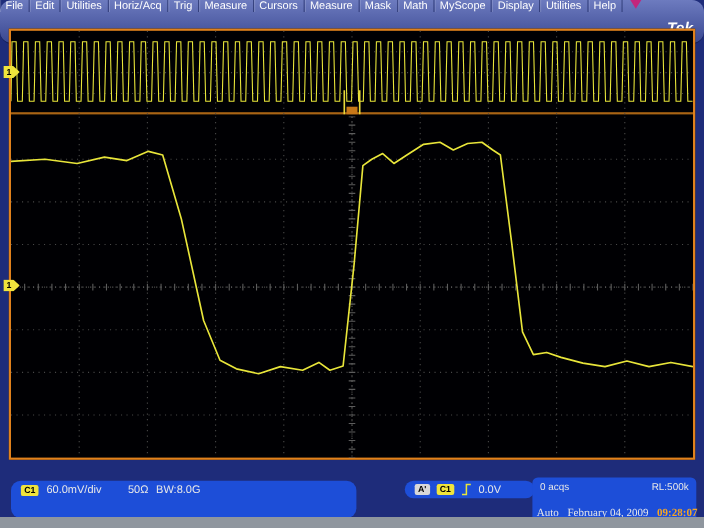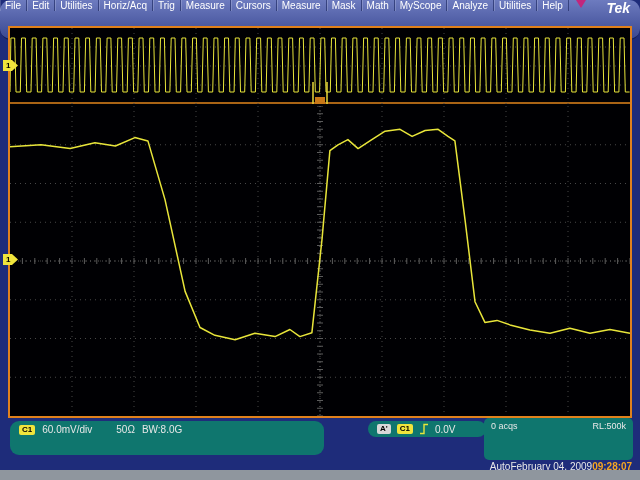--- a/index.html
+++ b/index.html
@@ -23,21 +23,21 @@
     display:flex; align-items:center;
     padding:0 5px; font-size:10px; color:#ffffff;
     border-right:1px solid rgba(15,25,80,.55);
     box-shadow:inset 1px 0 rgba(255,255,255,.18);
     white-space:nowrap; cursor:default;
   }
   .menu-app { display:flex; align-items:center; padding:0 7px; }
   .tri { width:0; height:0; border-left:5px solid transparent; border-right:5px solid transparent; border-top:8px solid #c2267c; }
   .logo {
     margin-left:auto; display:flex; align-items:center;
-    padding:0 10px; color:#ffffff; font-weight:bold; font-style:italic; font-size:14px;
+    padding:17px 10px; color:#ffffff; font-weight:bold; font-style:italic; font-size:14px;
   }
 
   
   .display {
     position:absolute; left:8px; top:26px; width:624px; height:392px;
     border:2px solid #e0811c; background:#000003;
   }
   .overview { position:absolute; left:0; top:0; width:620px; height:76px; border-bottom:2px solid #a96415; }
   .main-grat { position:absolute; left:0; top:78px; width:620px; height:310px; }
   svg { display:block; }
@@ -46,21 +46,21 @@
     position:absolute; width:15px; height:11px;
     background:#f0e43c; color:#000;
     font-size:8px; font-weight:bold; line-height:11px; padding-left:3px;
     clip-path:polygon(0 0,60% 0,100% 50%,60% 100%,0 100%);
     z-index:6;
   }
   .marker-overview { left:3px; top:60px; }
   .marker-main { left:3px; top:254px; }
 
   
-  .readout { position:absolute; background:#0f766e; color:#e8e8e8; }
+  .readout { position:absolute; background:#1d4ed8; color:#e8e8e8;margin-top:16px; }
   .box-ch {
     left:10px; top:421px; width:314px; height:34px; border-radius:9px;
     padding:3px 9px; display:flex; flex-direction:column; justify-content:space-between;
   }
   .r-row { display:flex; align-items:center; gap:7px; font-size:10px; white-space:nowrap; }
   .badge {
     background:#f0e43c; color:#000; font-size:8px; font-weight:bold;
     padding:0 3px; border-radius:2px; line-height:10px;
   }
   .badge-gray { background:#d8d8d8; color:#000; font-size:8px; font-weight:bold; padding:0 3px; border-radius:2px; line-height:10px; }
@@ -74,42 +74,42 @@
 
   .box-horiz {
     left:484px; top:418px; width:149px; height:42px; border-radius:5px;
     padding:3px 7px; display:flex; flex-direction:column; justify-content:space-between; font-size:9px;
   }
   .h-row { display:flex; justify-content:space-between; align-items:center; white-space:nowrap; }
   .preview { color:#f0e43c; }
 
   .footer {
     position:absolute; left:488px; top:461px; width:146px;
-    display:flex; justify-content:center; font-size:10px; color:#e8e8e8; white-space:nowrap;
+    display:flex; justify-content:space-between; font-size:10px; color:#e8e8e8; white-space:nowrap;font-family:Liberation Serif, serif;
   }
   .time { color:#f5a623; font-weight:bold; }
 
   .bottombar { position:absolute; left:0; top:470px; width:640px; height:10px; background:#8f969e; }
 </style>
 </head>
 <body>
 
 <div class="menubar">
   <span class="menu-item">File</span>
   <span class="menu-item">Edit</span>
   <span class="menu-item">Utilities</span>
   <span class="menu-item">Horiz/Acq</span>
   <span class="menu-item">Trig</span>
   <span class="menu-item">Measure</span>
   <span class="menu-item">Cursors</span>
   <span class="menu-item">Measure</span>
   <span class="menu-item">Mask</span>
   <span class="menu-item">Math</span>
   <span class="menu-item">MyScope</span>
-  <span class="menu-item">Analyze</span>
+  <span class="menu-item">Display</span>
   <span class="menu-item">Utilities</span>
   <span class="menu-item">Help</span>
   <span class="menu-app">
       <span class="tri"></span>
     </span>
   <span class="logo">Tek</span>
 </div>
 
 <div class="display">
   <div class="overview">

